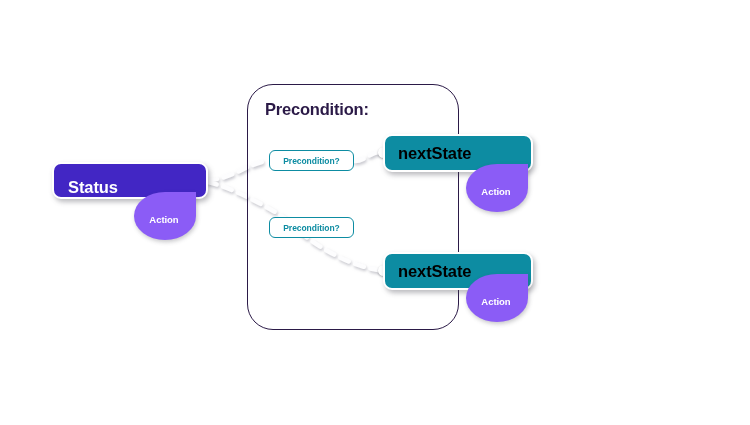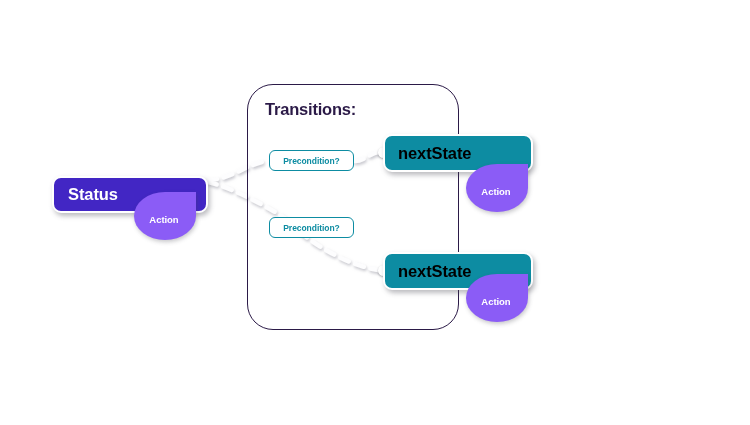--- a/index.html
+++ b/index.html
@@ -50,30 +50,30 @@
     font-weight: bold;
     color: #2b1a47;
     letter-spacing: -0.2px;
     white-space: nowrap;
   }
 
   
   .status-node {
     position: absolute;
     left: 52px;
-    top: 176px;
+    top: 162px;
     width: 156px;
     height: 37px;
     background: #4226c4;
     border: 2.5px solid #ffffff;
     border-radius: 9px;
     box-sizing: border-box;
     box-shadow: 2px 3px 5px rgba(80,80,90,0.38);
     display: flex;
-    align-items: center;
+    align-items: flex-end;
   }
   .status-label {
     color: #ffffff;
     font-size: 16.5px;
     font-weight: bold;
     padding-left: 14px;
     letter-spacing: -0.1px;
     white-space: nowrap;
   }
 
@@ -172,21 +172,21 @@
     </defs>
     <g filter="url(#softshadow)" fill="none" stroke="#fdfdfe" stroke-width="4.5" stroke-linecap="round" stroke-dasharray="9 7">
       <path d="M208,180 C230,180 248,163 268,161"></path>
       <path d="M208,182 C240,190 280,214 300,228"></path>
       <path d="M355,161 C364,161 370,153 379,152"></path>
       <path d="M300,232 C322,250 352,266 378,270"></path>
     </g>
   </svg>
 
   <div class="transitions-box"></div>
-  <div class="transitions-title">Transitions:</div>
+  <div class="transitions-title">Precondition:</div>
 
   <div class="status-node">
     <span class="status-label">Status</span>
   </div>
   <div class="action-badge a1">
     <span class="action-label">Action</span>
   </div>
 
   <div class="precondition p1">
     <span class="precondition-label">Precondition?</span>

